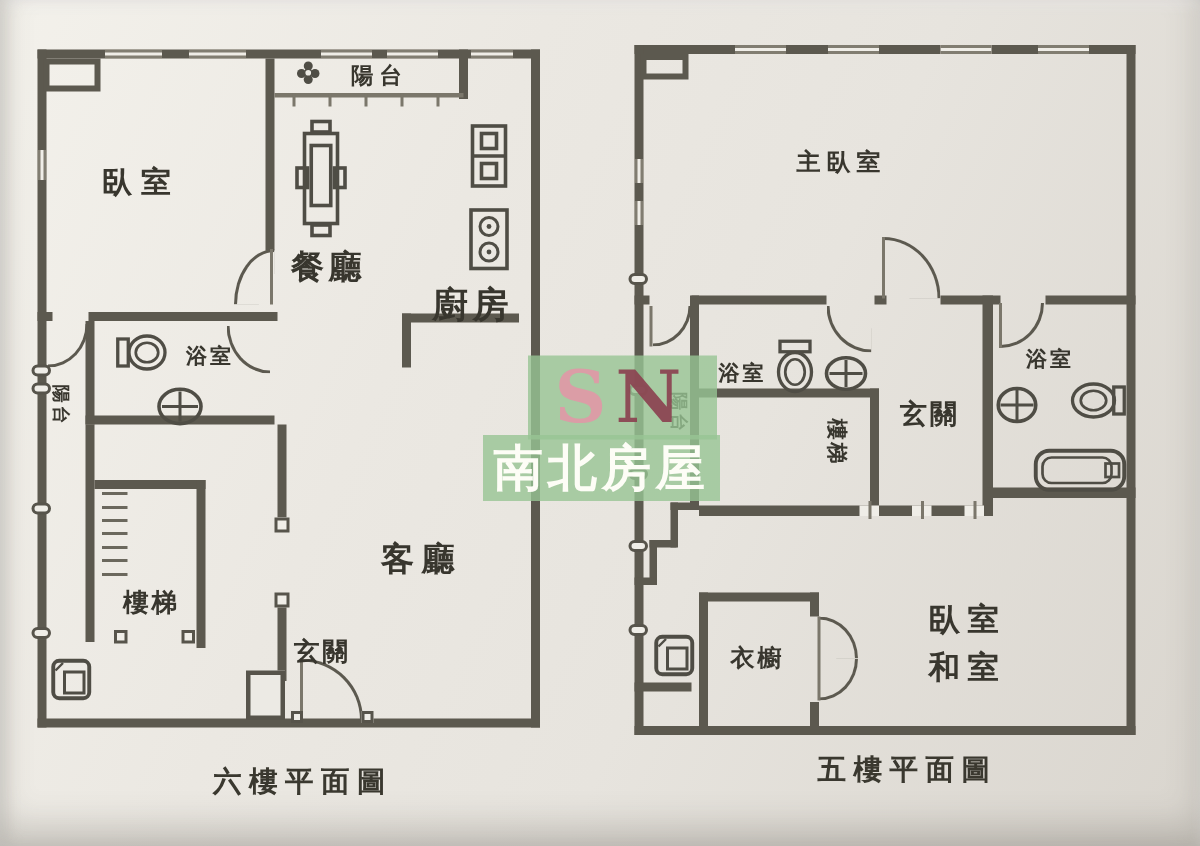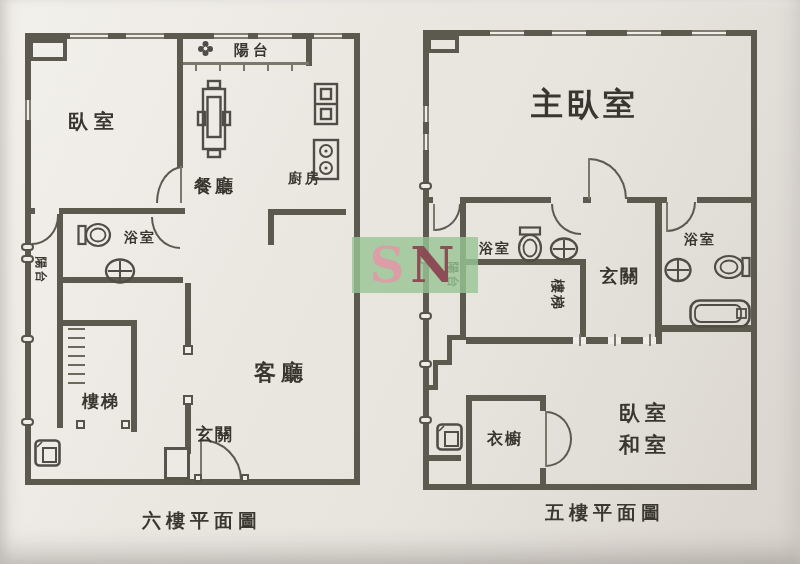--- a/index.html
+++ b/index.html
@@ -141,22 +141,22 @@
       <line x1="4" y1="13" x2="28" y2="13" stroke="#4f4d45" stroke-width="2"></line>
     </svg>
     <svg style="left:34px;top:439px" width="27" height="28" viewBox="0 0 27 28">
       <rect x="1.5" y="1.5" width="24" height="25" rx="4" fill="none" stroke="#4f4d45" stroke-width="2.6"></rect>
       <rect x="9" y="9" width="13" height="14" fill="none" stroke="#4f4d45" stroke-width="2"></rect>
       <line x1="3" y1="8" x2="8" y2="3" stroke="#4f4d45" stroke-width="1.6"></line>
     </svg>
 
     <span class="lbl" style="left:68px;top:108px;font-size:20px;letter-spacing:6px">臥室</span>
     <span class="lbl" style="left:234px;top:41px;font-size:15px;letter-spacing:4px">陽台</span>
-    <span class="lbl" style="left:194px;top:174px;font-size:18px;letter-spacing:3px">餐廳</span>
-    <span class="lbl" style="left:288px;top:170px;font-size:14px;letter-spacing:3px">廚房</span>
+    <span class="lbl" style="left:194px;top:163px;font-size:22px;letter-spacing:3px">餐廳</span>
+    <span class="lbl" style="left:288px;top:187px;font-size:24px;letter-spacing:3px">廚房</span>
     <span class="lbl" style="left:124px;top:229px;font-size:14px;letter-spacing:2px">浴室</span>
     <span class="lbl rot" style="left:26px;top:262px;font-size:12px;letter-spacing:2px">陽台</span>
     <span class="lbl" style="left:82px;top:390px;font-size:17px;letter-spacing:2px">樓梯</span>
     <span class="lbl" style="left:254px;top:358px;font-size:22px;letter-spacing:5px">客廳</span>
     <span class="lbl" style="left:196px;top:423px;font-size:17px;letter-spacing:2px">玄關</span>
     <span class="cap" style="left:142px;top:508px">六樓平面圖</span>
   </div>
 
   <div>
 
@@ -250,30 +250,33 @@
       <rect x="1.5" y="1.5" width="59" height="26" rx="9" fill="none" stroke="#4f4d45" stroke-width="2.6"></rect>
       <rect x="6" y="6" width="46" height="17" rx="6" fill="none" stroke="#4f4d45" stroke-width="1.8"></rect>
       <rect x="48" y="10" width="9" height="9" fill="none" stroke="#4f4d45" stroke-width="1.8"></rect>
     </svg>
     <svg style="left:436px;top:423px" width="27" height="28" viewBox="0 0 27 28">
       <rect x="1.5" y="1.5" width="24" height="25" rx="4" fill="none" stroke="#4f4d45" stroke-width="2.6"></rect>
       <rect x="9" y="9" width="13" height="14" fill="none" stroke="#4f4d45" stroke-width="2"></rect>
       <line x1="3" y1="8" x2="8" y2="3" stroke="#4f4d45" stroke-width="1.6"></line>
     </svg>
 
-    <span class="lbl" style="left:531px;top:83px;font-size:32px;letter-spacing:4px">主臥室</span>
+    <span class="lbl" style="left:531px;top:98px;font-size:16px;letter-spacing:4px">主臥室</span>
     <span class="lbl" style="left:479px;top:240px;font-size:14px;letter-spacing:2px">浴室</span>
     <span class="lbl" style="left:684px;top:231px;font-size:14px;letter-spacing:2px">浴室</span>
     <span class="lbl rot" style="left:541px;top:286px;font-size:14px;letter-spacing:2px">樓梯</span>
     <span class="lbl" style="left:600px;top:264px;font-size:18px;letter-spacing:2px">玄關</span>
     <span class="lbl rot" style="left:438px;top:267px;font-size:12px;letter-spacing:2px">陽台</span>
     <span class="lbl" style="left:487px;top:429px;font-size:16px;letter-spacing:2px">衣櫥</span>
     <span class="lbl" style="left:619px;top:399px;font-size:21px;letter-spacing:5px">臥室</span>
     <span class="lbl" style="left:619px;top:431px;font-size:21px;letter-spacing:5px">和室</span>
     <span class="cap" style="left:545px;top:500px">五樓平面圖</span>
   </div>
 
   <div id="wm-sn">
     <span class="s">S</span>
       <span class="n">N</span>
   </div>
+  <div id="wm-brand">
+    <span>南北房屋</span>
+  </div>
 
 </div>
 
 </body></html>

